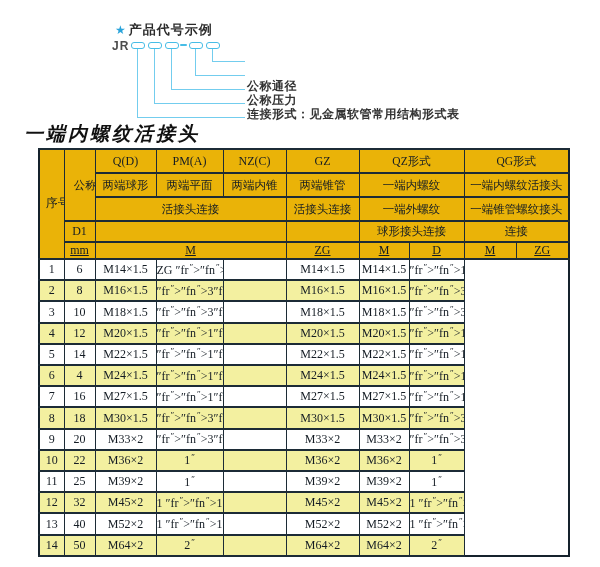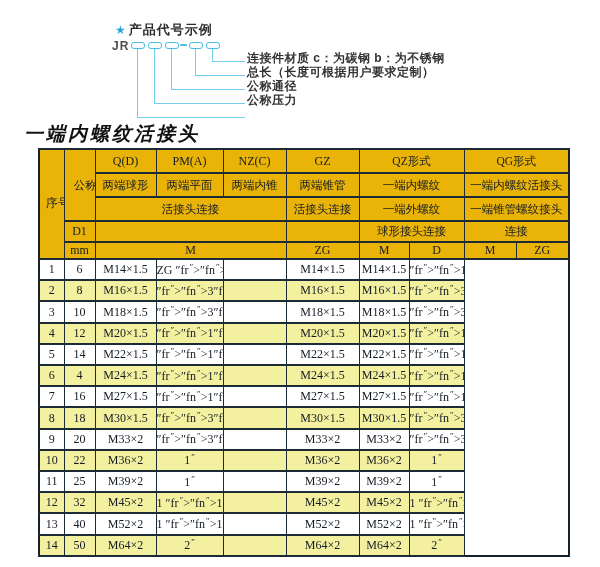--- a/index.html
+++ b/index.html
@@ -37,21 +37,21 @@
   }
   .ref-table td,.ref-table th{
     border:1px solid #1c2b36;border-top:2px solid #1c2b36;border-bottom:2px solid #1c2b36;
     text-align:center;vertical-align:middle;padding:0;font-weight:normal;
     overflow:hidden;white-space:nowrap;
   }
   .ref-table{border:2px solid #15222c;}
   .ref-table th{background:#eab308;font-size:12px;}
   .ref-table .cjk{font-size:11.5px;}
   .ref-table td{font-size:12px;background:#fff;}
-  .hr1{height:24px;} .hr2{height:24px;} .hr3{height:24px;} .hr4{height:21px;} .hr5{height:14px;}
+  .hr1{height:24px;} .hr2{height:24px;} .hr3{height:24px;} .hr4{height:21px;} .hr5{height:14px;text-decoration:underline;}
   tbody.data tr{height:21px;}
   tbody.data tr:nth-child(even) td{background:#f3f0a0;}
   .vhead{width:1em;margin:0 auto;word-break:break-all;font-size:12px;}
   .seq-v{line-height:3.6;}
   .dn-v{line-height:1.45;font-size:11.5px;}
   .in{font-size:9px;vertical-align:4px;margin-left:1px;}
 </style>
 </head>
 <body>
 
@@ -62,24 +62,23 @@
   <span class="code-box cb2"></span>
   <span class="code-box cb3"></span>
   <span class="code-sep"></span>
   <span class="code-box cb4"></span>
   <span class="code-box cb5"></span>
   <div class="conn cn0"></div>
   <div class="conn cn1"></div>
   <div class="conn cn2"></div>
   <div class="conn cn3"></div>
   <div class="conn cn4"></div>
-  <div class="code-label lb0">连接件材质  c：为碳钢  b：为不锈钢</div>
-  <div class="code-label lb1">总长（长度可根据用户要求定制）</div>
   <div class="code-label lb2">公称通径</div>
   <div class="code-label lb3">公称压力</div>
+  <div class="code-label lb4">连接形式：见金属软管常用结构形式表</div>
 </div>
 
 <div class="table-title">一端内螺纹活接头</div>
 
 <table class="ref-table">
   <colgroup>
     <col style="width:25px">
       <col style="width:31px">
       <col style="width:61px">
       <col style="width:67px">

